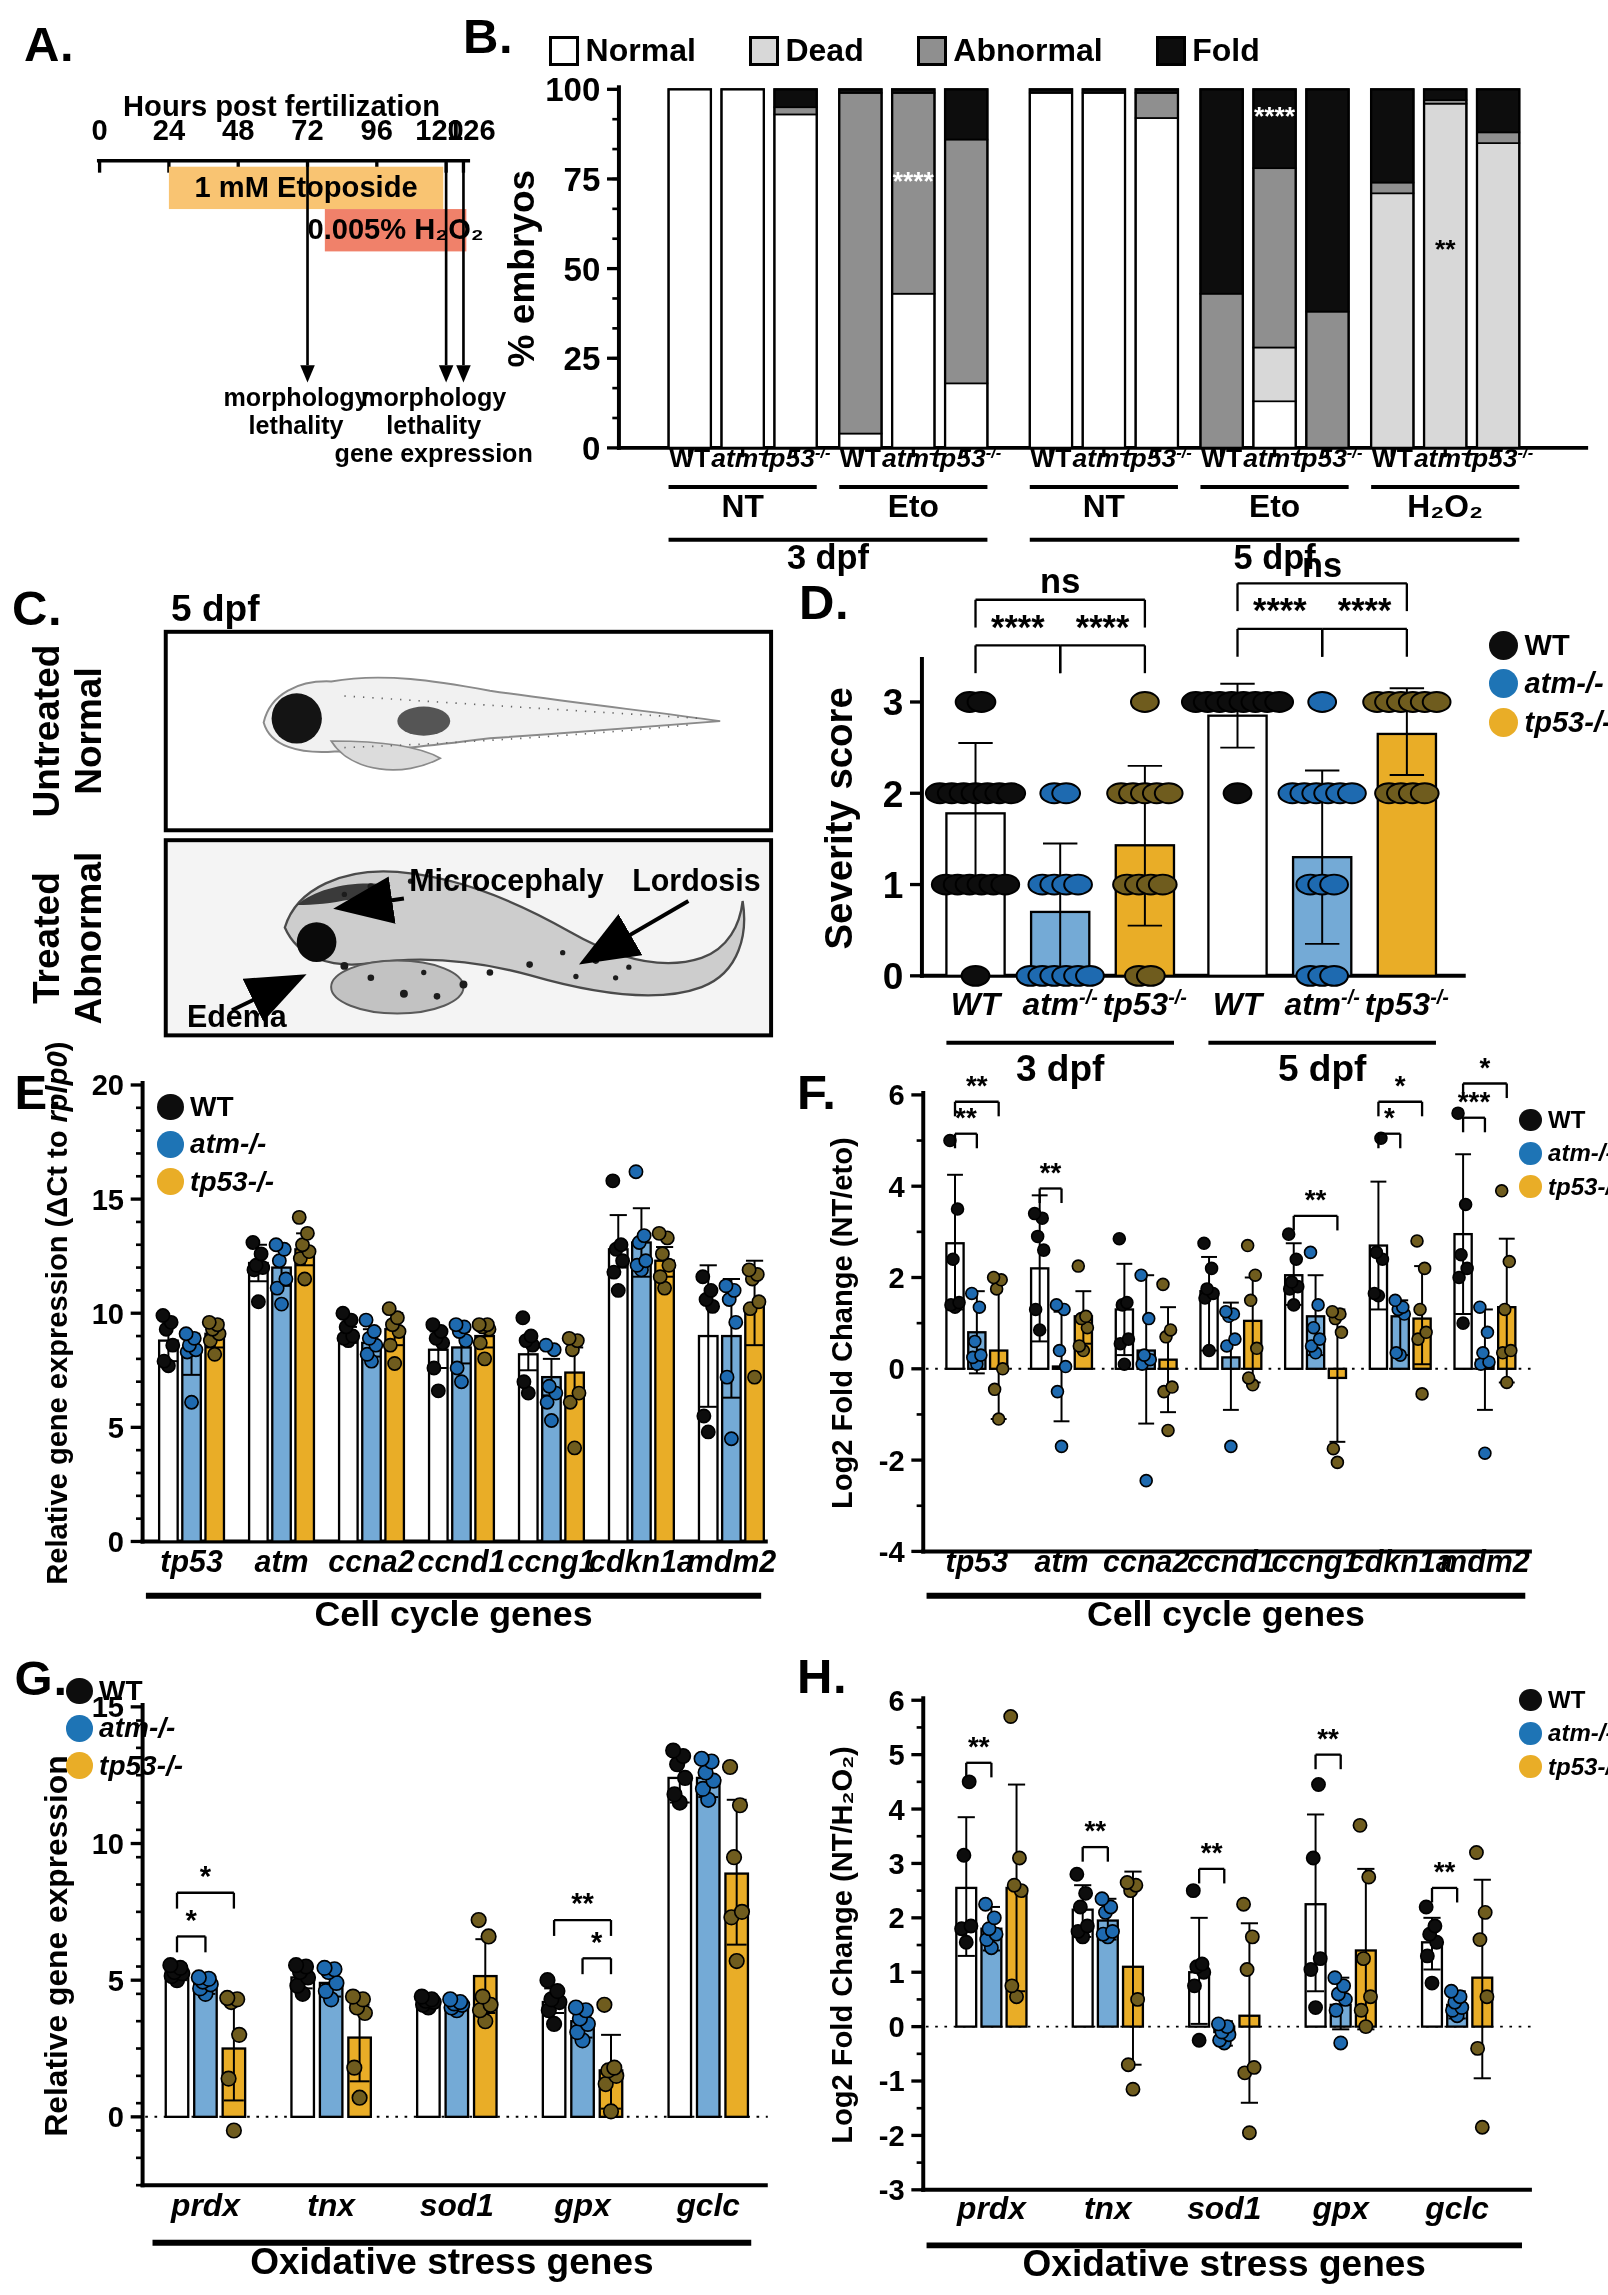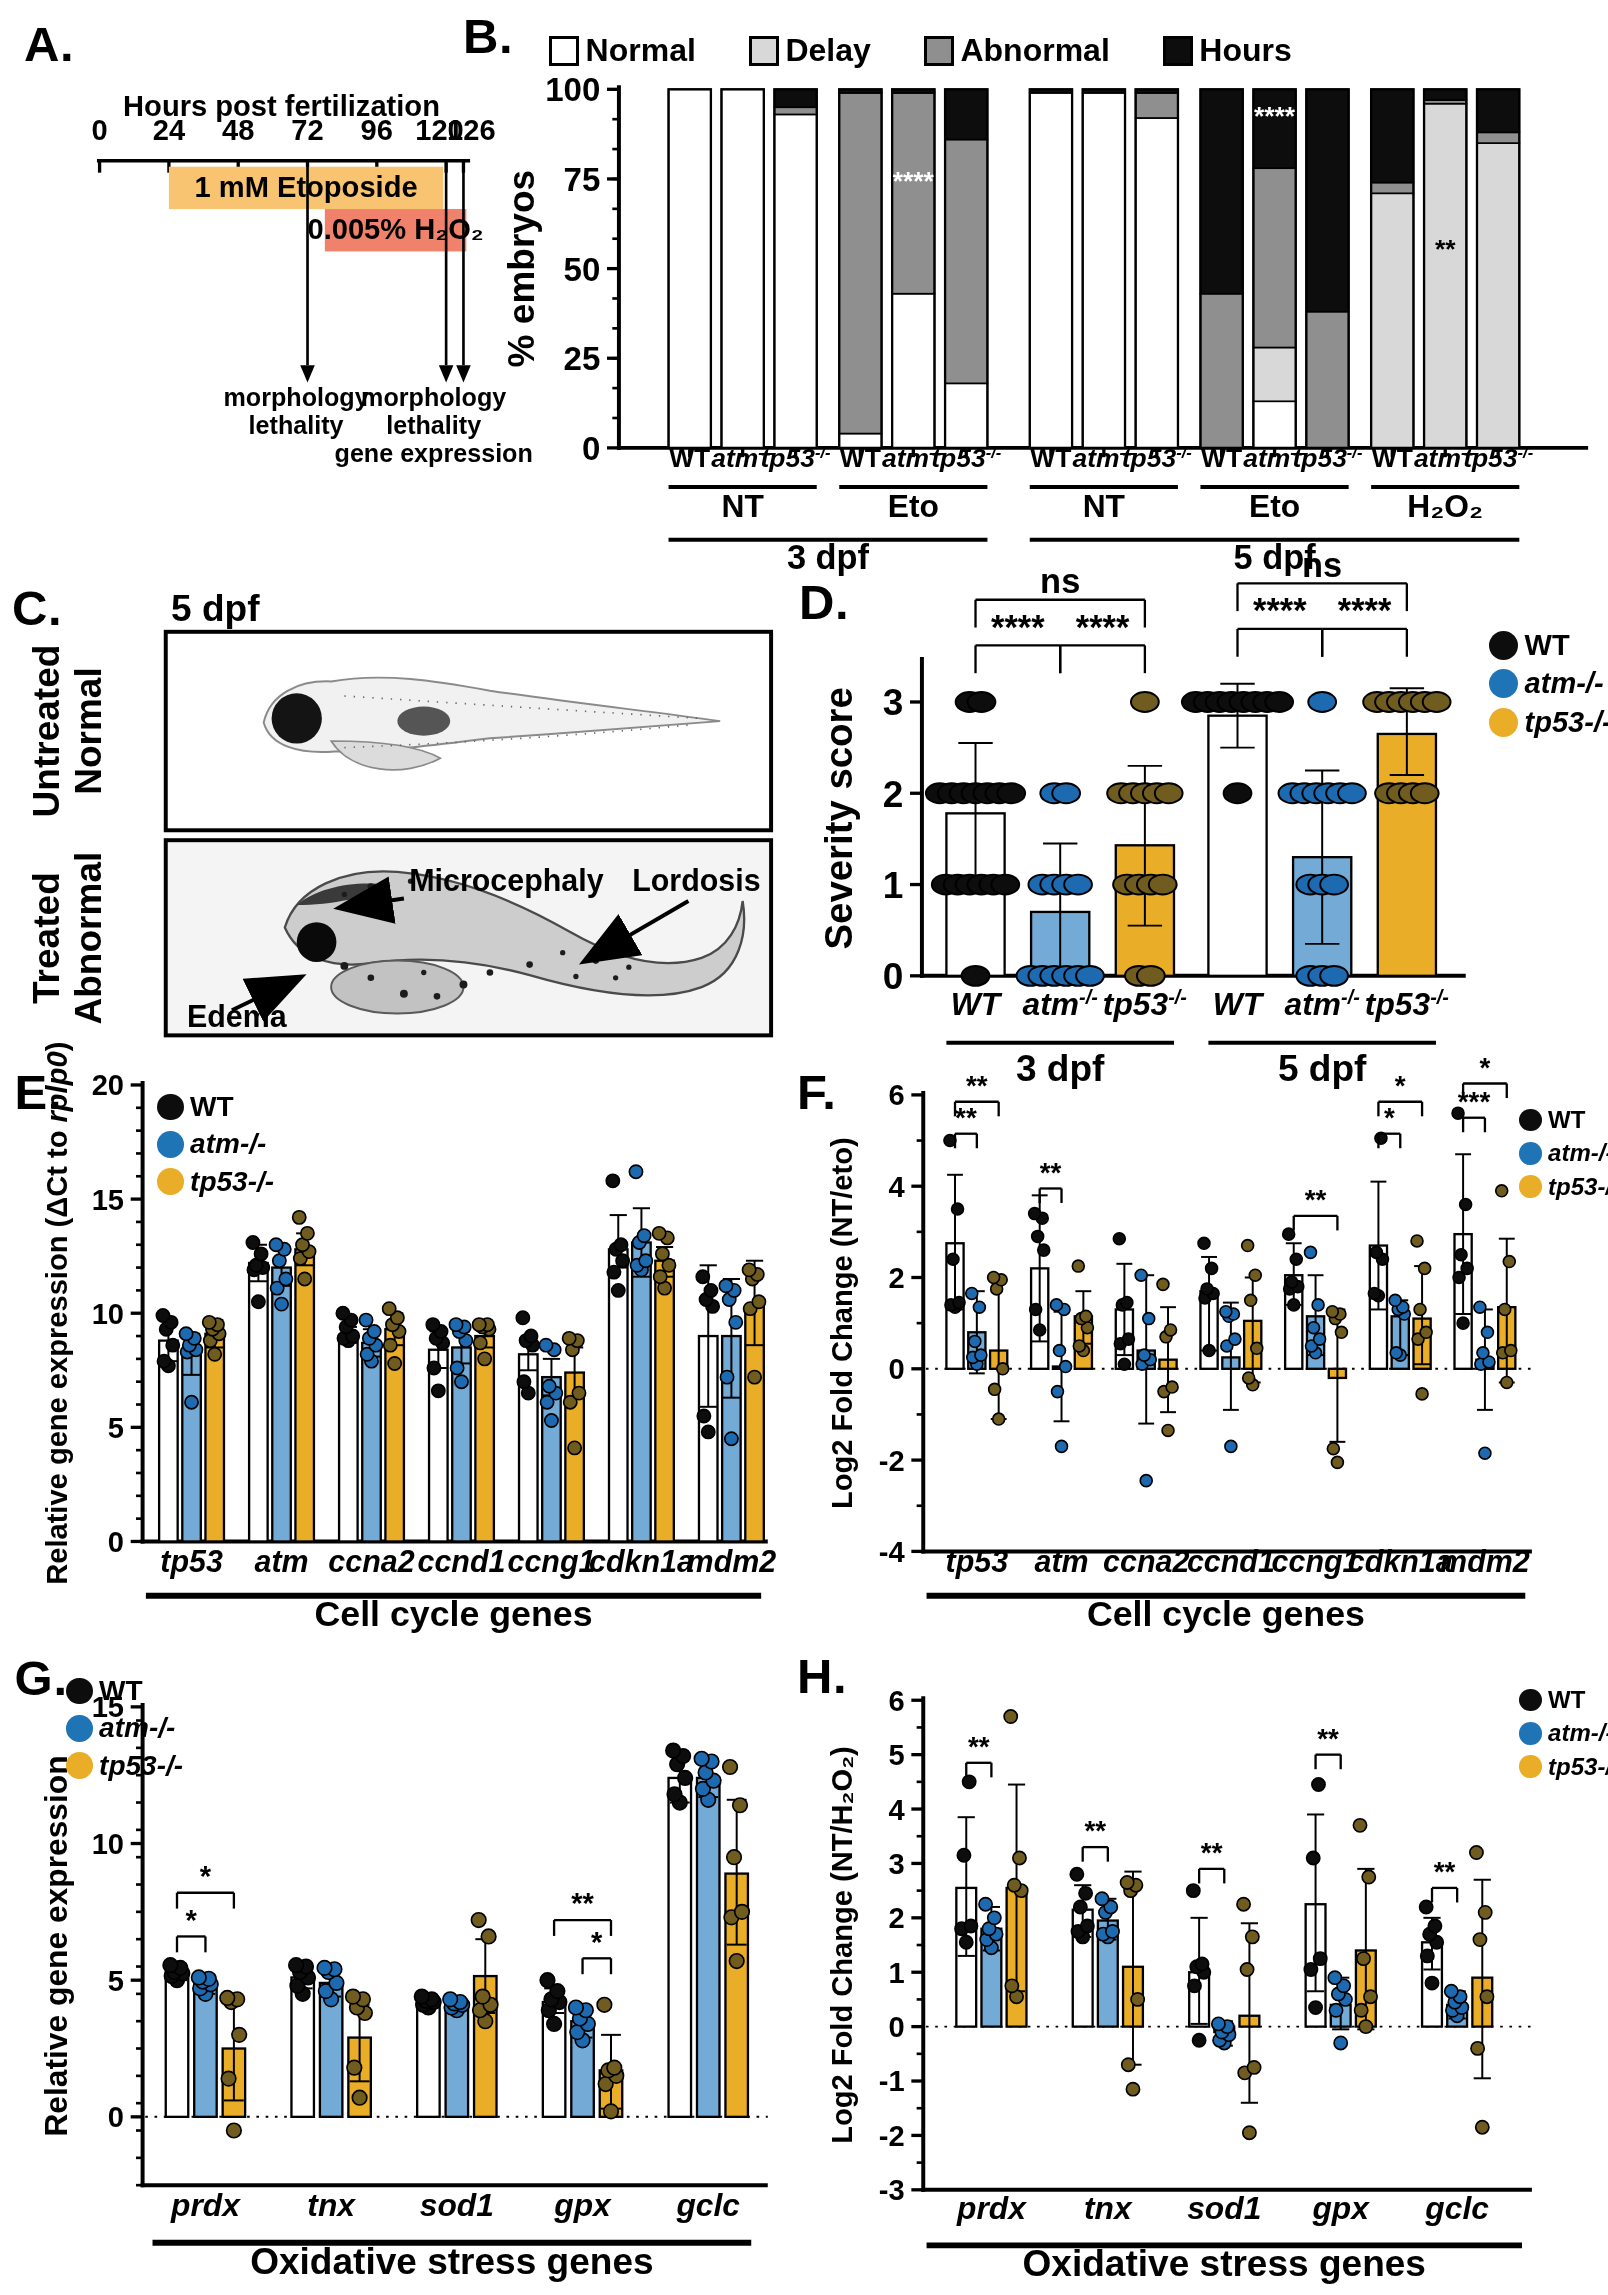--- a/index.html
+++ b/index.html
@@ -1333,29 +1333,29 @@
       </g>
     </svg>
 
   <div class="legend row legend-b" style="left:549px;top:32px;font-size:32px;">
     <div class="li">
         <span class="sq" style="width: 30px; height: 30px; background: rgb(255, 255, 255);"></span>
         <span class="t">Normal</span>
       </div>
     <div class="li">
         <span class="sq" style="width: 30px; height: 30px; background: rgb(216, 216, 216);"></span>
-        <span class="t">Delay</span>
+        <span class="t">Dead</span>
       </div>
     <div class="li">
         <span class="sq" style="width: 30px; height: 30px; background: rgb(143, 143, 143);"></span>
         <span class="t">Abnormal</span>
       </div>
     <div class="li">
         <span class="sq" style="width: 30px; height: 30px; background: rgb(13, 13, 13);"></span>
-        <span class="t">Hours</span>
+        <span class="t">Fold</span>
       </div>
   </div>
 
   <div class="legend col" style="left:1489px;top:629px;font-size:29px;">
     <div class="li">
         <span class="ci" style="width: 29px; height: 29px; background: rgb(13, 13, 13);"></span>
         <span class="t">WT</span>
       </div>
     <div class="li">
         <span class="ci" style="width: 29px; height: 29px; background: rgb(30, 116, 181);"></span>

